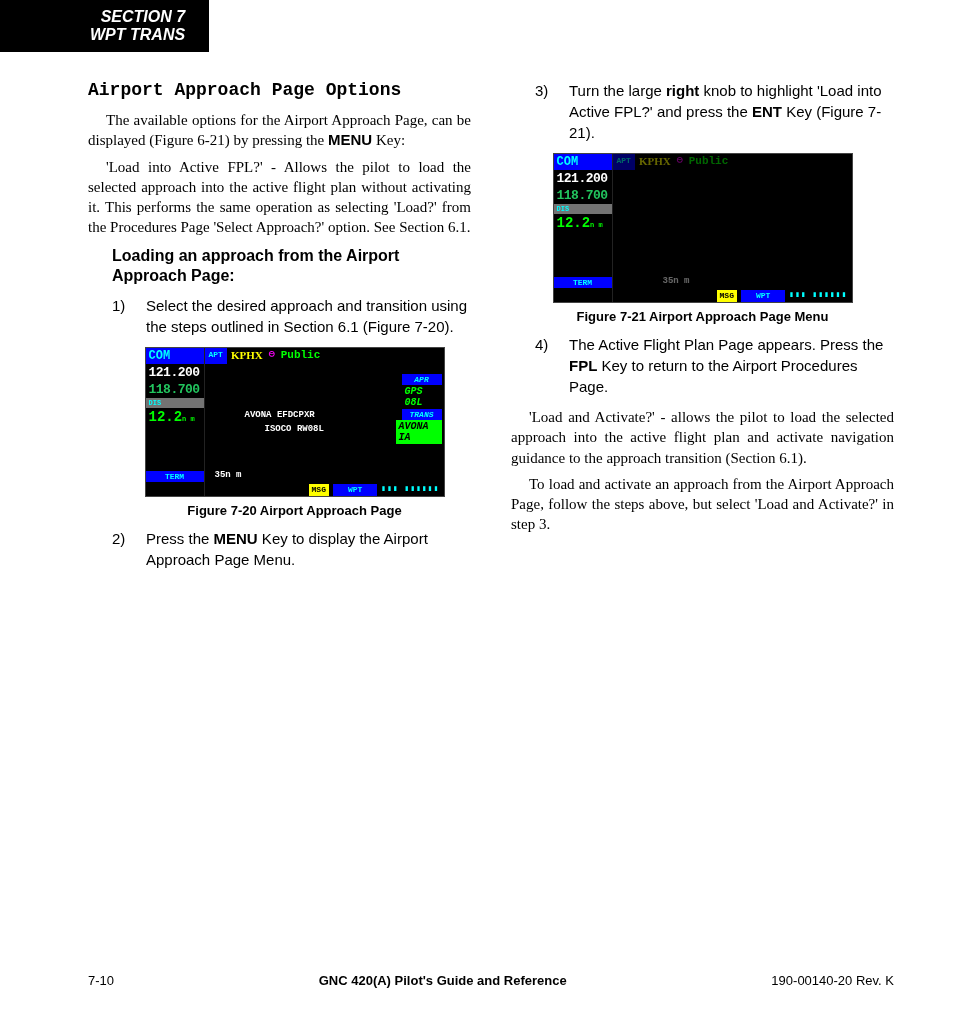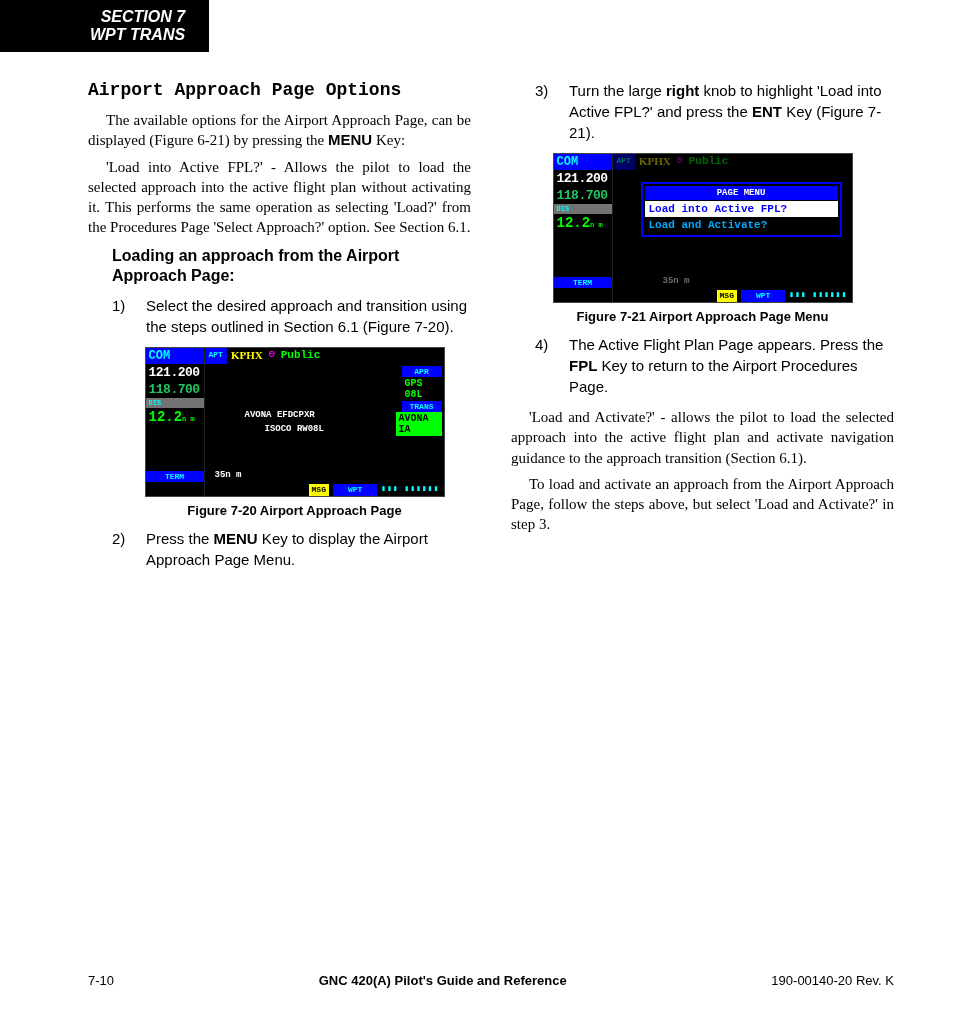--- a/index.html
+++ b/index.html
@@ -206,21 +206,21 @@
           <div style="height:14px;background:#000"></div>
         </div>
         <div class="main">
           <div class="top-row">
             <span class="tag">APT</span>
             <span class="val-y">KPHX</span>
             <span class="dot">⊖</span>
             <span class="val-g">Public</span>
             <span class="grow"></span>
           </div>
-          <div style="position:absolute;right:2px;top:18px;" class="rightcol">
+          <div style="position:absolute;right:2px;top:26px;font-style:italic;" class="rightcol">
             <div class="rc-lab">APR</div>
             <div class="rc-val">GPS 08L</div>
             <div class="rc-lab">TRANS</div>
             <div class="rc-val-hl">AVONA IA</div>
           </div>
           <div class="midtxt" style="top:62px;left:40px">AVONA EFDCPXR</div>
           <div class="midtxt" style="top:76px;left:60px">ISOCO RW08L</div>
           <div class="scale" style="bottom:16px;left:10px">35n m</div>
           <div class="bottom">
             <span class="msg">MSG</span>
@@ -264,25 +264,20 @@
           <div class="cell lab-term">TERM</div>
           <div style="height:14px;background:#000"></div>
         </div>
         <div class="main">
           <div class="top-row dim">
             <span class="tag">APT</span>
             <span class="val-y">KPHX</span>
             <span class="dot">⊖</span>
             <span class="val-g">Public</span>
           </div>
-          <div class="menu-box">
-            <div class="menu-title">PAGE MENU</div>
-            <div class="menu-item">Load into Active FPL?</div>
-            <div class="menu-item2">Load and Activate?</div>
-          </div>
           <div class="scale dim" style="bottom:16px;left:50px">35n m</div>
           <div class="bottom">
             <span class="msg">MSG</span>
             <span class="wpt">WPT</span>
             <span class="bars">▮▮▮ ▮▮▮▮▮▮</span>
           </div>
         </div>
       </div>
       <div class="fig-caption">Figure 7-21  Airport Approach Page Menu</div>
     </div>

